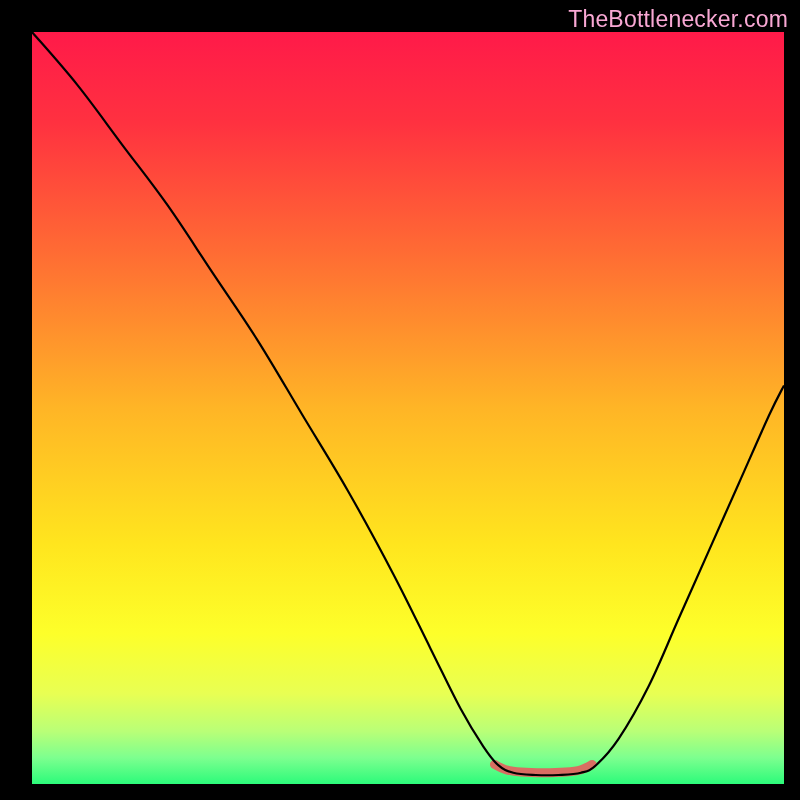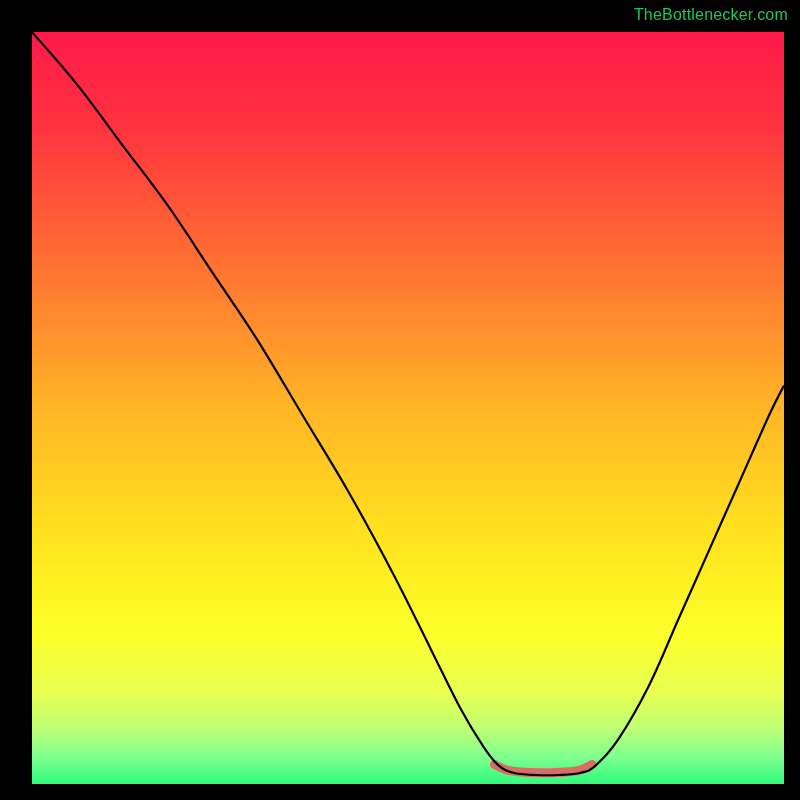--- a/index.html
+++ b/index.html
@@ -37,22 +37,22 @@
     position: absolute;
     left: 0;
     top: 0;
     width: 100%;
     height: 100%;
   }
   .watermark {
     position: absolute;
     top: 6px;
     right: 12px;
-    color: #22c55e;
-    font-size: 16px;
+    color: #f9a8d4;
+    font-size: 23px;
     font-weight: 400;
     letter-spacing: 0.2px;
   }
 </style>
 </head>
 <body>
 
 <div class="frame">
   <div class="plot-area">
     <svg class="gradient" viewBox="0 0 100 100" preserveAspectRatio="none">

